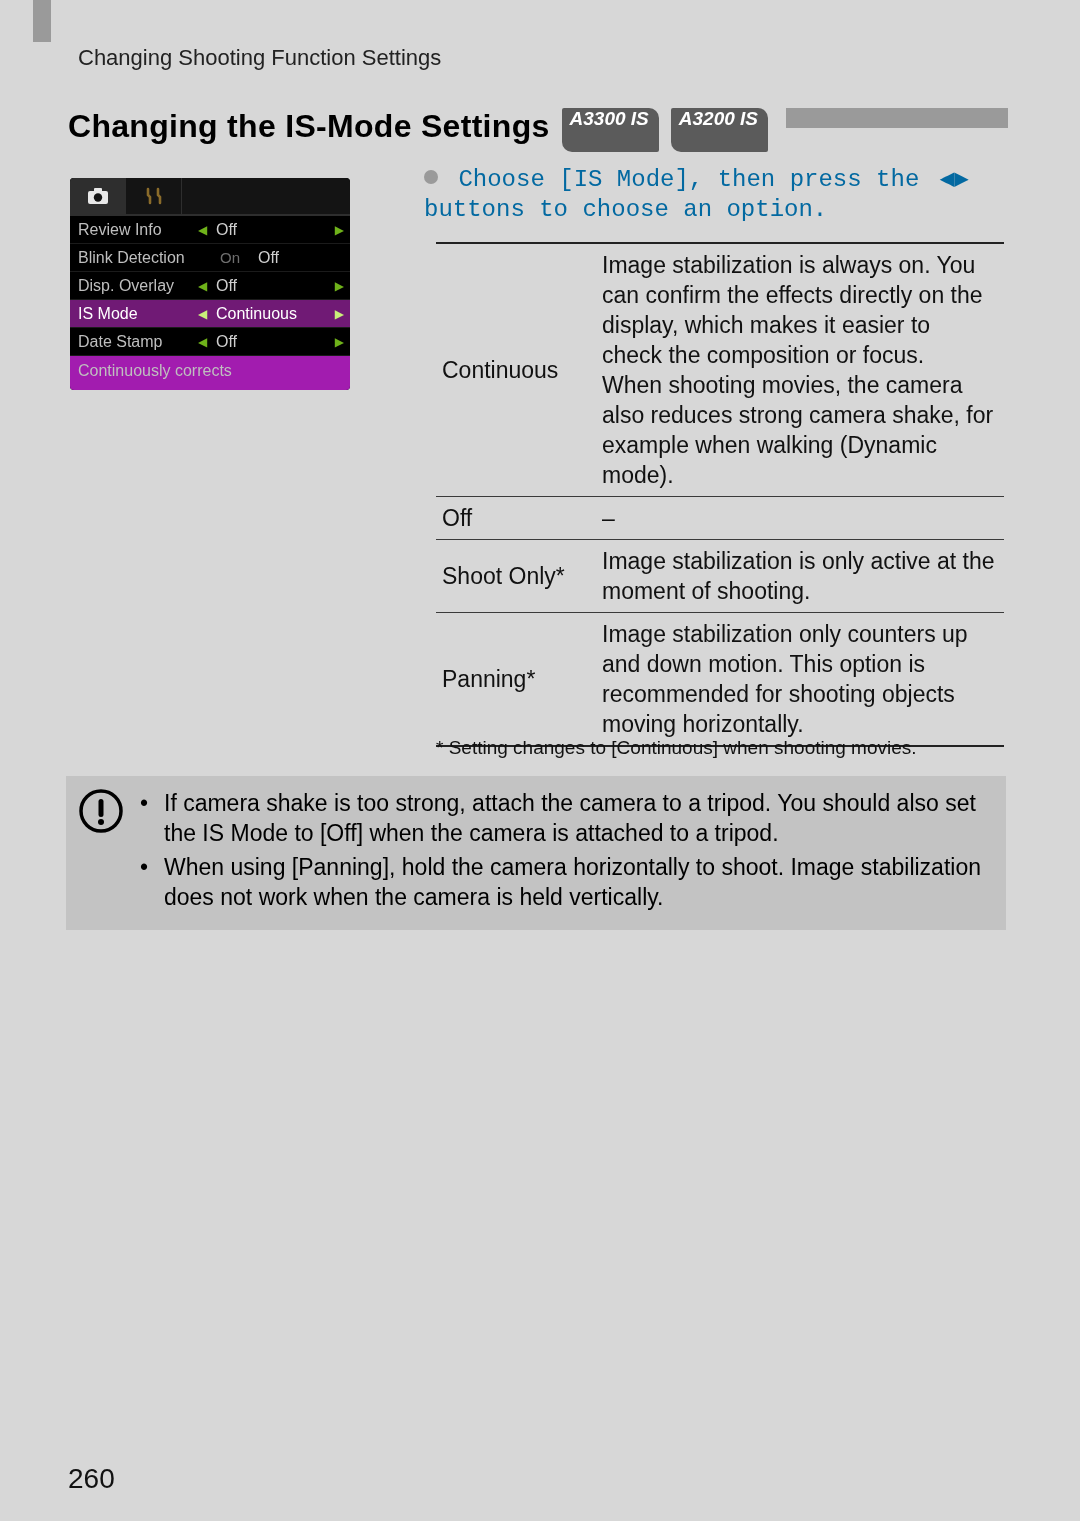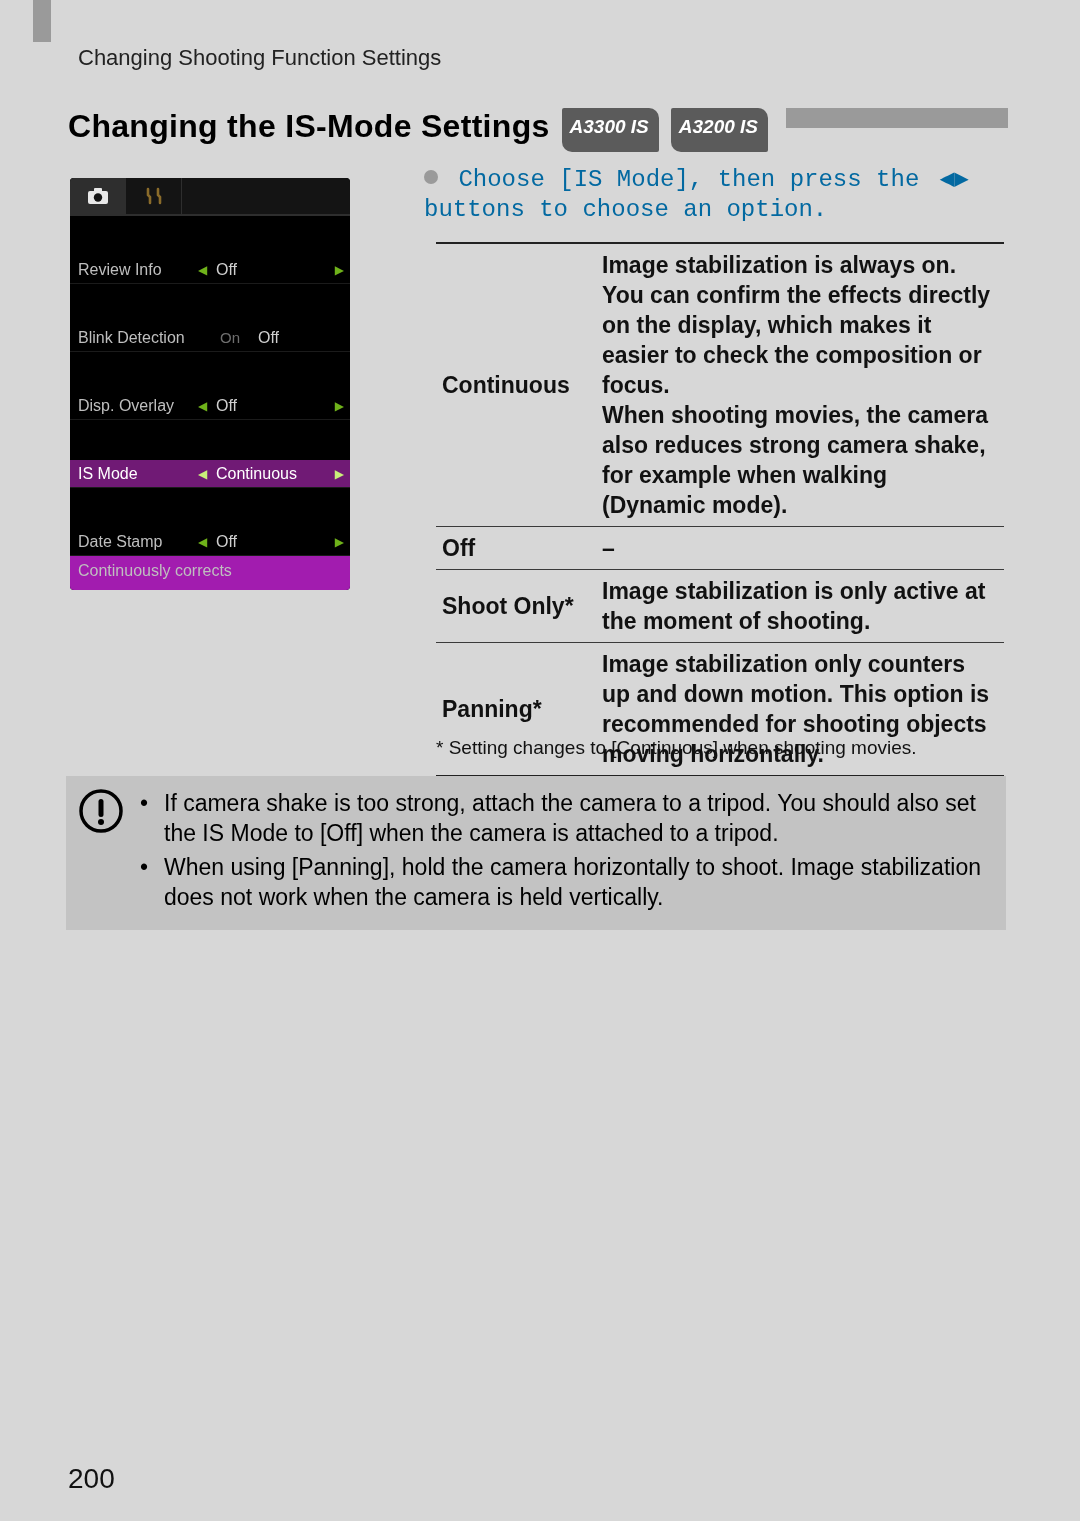--- a/index.html
+++ b/index.html
@@ -2,51 +2,51 @@
 <html><head>
 <meta charset="utf-8">
 <style>
   * { box-sizing: border-box; margin: 0; padding: 0; }
   html, body { width: 1080px; height: 1521px; background: #fff; font-family: Arial, Helvetica, sans-serif; color: #000; }
   .page { position: relative; width: 1080px; height: 1521px; background: #d7d7d7; }
   .left-tab { position: absolute; left: 33px; top: 0; width: 18px; height: 42px; background: #9a9a9a; }
   .header-breadcrumb { position: absolute; left: 78px; top: 45px; font-weight: normal; font-size: 22px; color: #222; }
   .section-title-row { position: absolute; left: 68px; top: 108px; width: 940px; height: 44px; display: flex; gap: 12px; }
   .section-title { font-size: 32px; font-weight: 900; letter-spacing: 0.3px; color: #000; font-family: Arial Black, Arial, sans-serif; }
-  .model-badge { display: inline-block; background: #5b5b5b; color: #fff; font-style: italic; font-weight: 900; font-size: 19px; padding: 8px 10px 4px 8px; border-radius: 2px 10px 2px 10px; position: relative; }
+  .model-badge { display: inline-block; background: #5b5b5b; color: #fff; font-style: italic; font-weight: 900; font-size: 19px; padding: 0 10px 4px 8px; border-radius: 2px 10px 2px 10px; position: relative; }
   .model-badge::after { content: ""; position: absolute; right: -4px; top: 50%; transform: translateY(-50%); width: 0; height: 0; }
   .title-bar-ext { flex: 1; height: 20px; background: #9a9a9a; margin-left: 6px; }
 
   
   .cam { position: absolute; left: 70px; top: 178px; width: 280px; background: #000; border-radius: 4px; overflow: hidden; }
   .cam-tabs { height: 38px; background: #141414; display: flex; align-items: center; border-bottom: 2px solid #2e2e2e; }
   .cam-tab { width: 56px; height: 36px; display: flex; align-items: center; justify-content: center; border-right: 1px solid #2e2e2e; }
   .cam-tab.active { background: #2e2e2e; }
   .cam-tab svg { width: 24px; height: 20px; }
   .cam-rows { }
-  .cam-row { display: flex; align-items: center; height: 28px; padding: 0 8px; color: #bfbfbf; font-size: 16px; border-bottom: 1px solid #1b1b1b; position: relative; margin-top: 40px; }
+  .cam-row { display: flex; align-items: center; height: 28px; padding: 0 8px; color: #bfbfbf; font-size: 16px; border-bottom: 1px solid #1b1b1b; position: relative; }
   .cam-row.selected { background: #701a75; color: #fff; }
   .cam-row .label { flex: 0 0 120px; }
   .cam-row .val { flex: 1; text-align: left; padding-left: 18px; position: relative; color: #cfcfcf; }
   .cam-row.selected .val { color: #fff; }
   .cam-row .lchev, .cam-row .rchev { position: absolute; top: 50%; transform: translateY(-50%); font-size: 12px; color: #6fb21a; }
   .cam-row .lchev { left: 128px; }
   .cam-row .rchev { right: 6px; }
   .cam-row.selected .lchev, .cam-row.selected .rchev { color: #c9f07a; }
   .cam-row .offlabel { position: absolute; left: 150px; color: #6e6e6e; font-size: 15px; }
   .cam-help { padding: 6px 8px 10px; color: #bfbfbf; font-size: 16px; background: #a21caf; }
 
   
   .instr { position: absolute; left: 424px; top: 165px; width: 580px; font-size: 24px; line-height: 30px; color: #0369a1; font-family: Liberation Mono, monospace; }
   .instr-bullet { display: inline-block; width: 14px; height: 14px; border-radius: 50%; background: #9a9a9a; vertical-align: 2px; margin-right: 6px; }
   .lr-arrows { display: inline-block; margin-left: 6px; font-weight: 900; }
 
   
   .opt-table { position: absolute; left: 436px; top: 242px; width: 568px; font-size: 23px; color: #111; border-collapse: collapse; }
-  .opt-table td { border-top: 1px solid #3a3a3a; border-bottom: 1px solid #3a3a3a; padding: 6px 8px 6px 6px; vertical-align: middle; line-height: 30px; font-weight: bold; }
+  .opt-table td { border-top: 1px solid #3a3a3a; border-bottom: 1px solid #3a3a3a; padding: 6px 8px 6px 6px; vertical-align: middle; line-height: 30px; }
   .opt-table tr:first-child td { border-top: 2px solid #222; }
   .opt-table tr:last-child td { border-bottom: 2px solid #222; }
   .opt-table td.name { width: 160px; }
   .footnote { position: absolute; left: 436px; top: 736px; width: 568px; font-size: 19px; color: #111; line-height: 24px; }
 
   
   .notice { position: absolute; left: 66px; top: 776px; width: 940px; background: #c3c3c3; padding: 12px 16px 14px 12px; display: flex; gap: 16px; }
   .notice-icon { flex: 0 0 46px; height: 46px; }
   .notice-icon svg { width: 46px; height: 46px; }
   .notice-list { font-size: 23px; line-height: 30px; color: #000; }
@@ -162,14 +162,14 @@
           <span class="dot">•</span>
           <span>If camera shake is too strong, attach the camera to a tripod. You should also set the IS Mode to [Off] when the camera is attached to a tripod.</span>
         </div>
       <div class="b">
           <span class="dot">•</span>
           <span>When using [Panning], hold the camera horizontally to shoot. Image stabilization does not work when the camera is held vertically.</span>
         </div>
     </div>
   </div>
 
-  <div class="page-number">200</div>
+  <div class="page-number">260</div>
 </div>
 
 </body></html>

